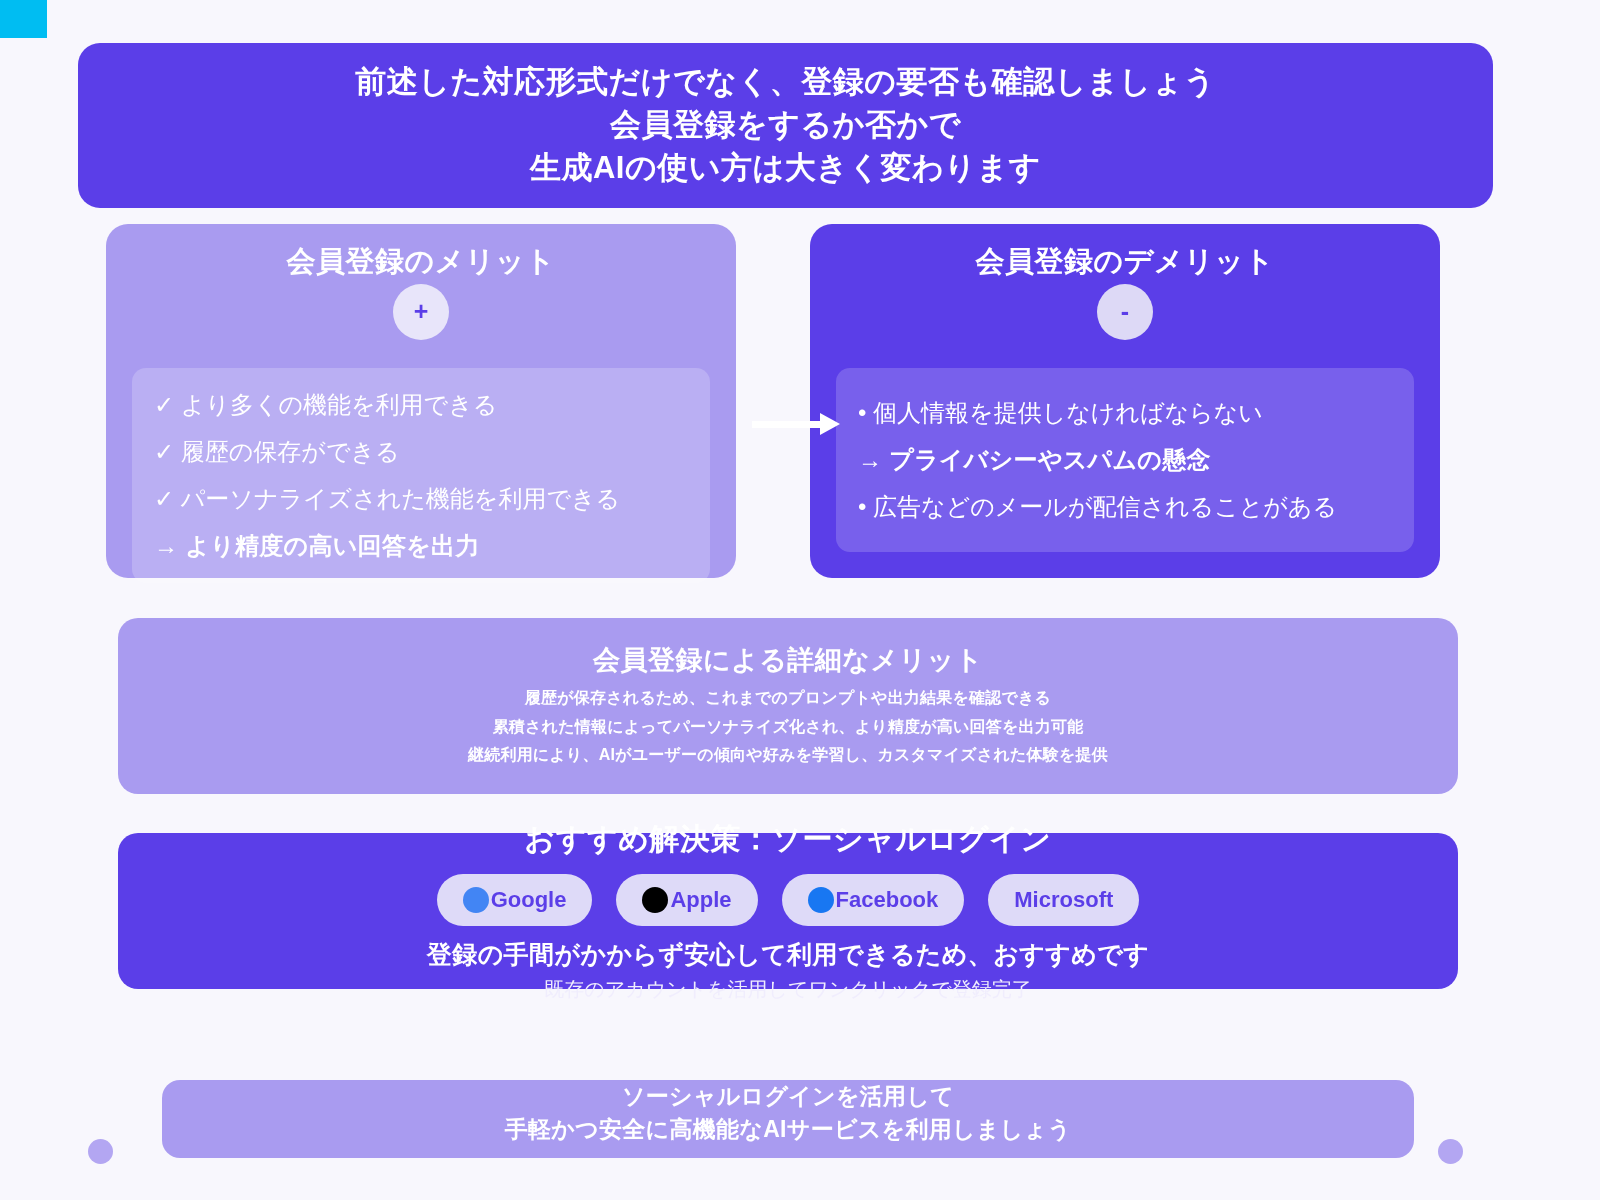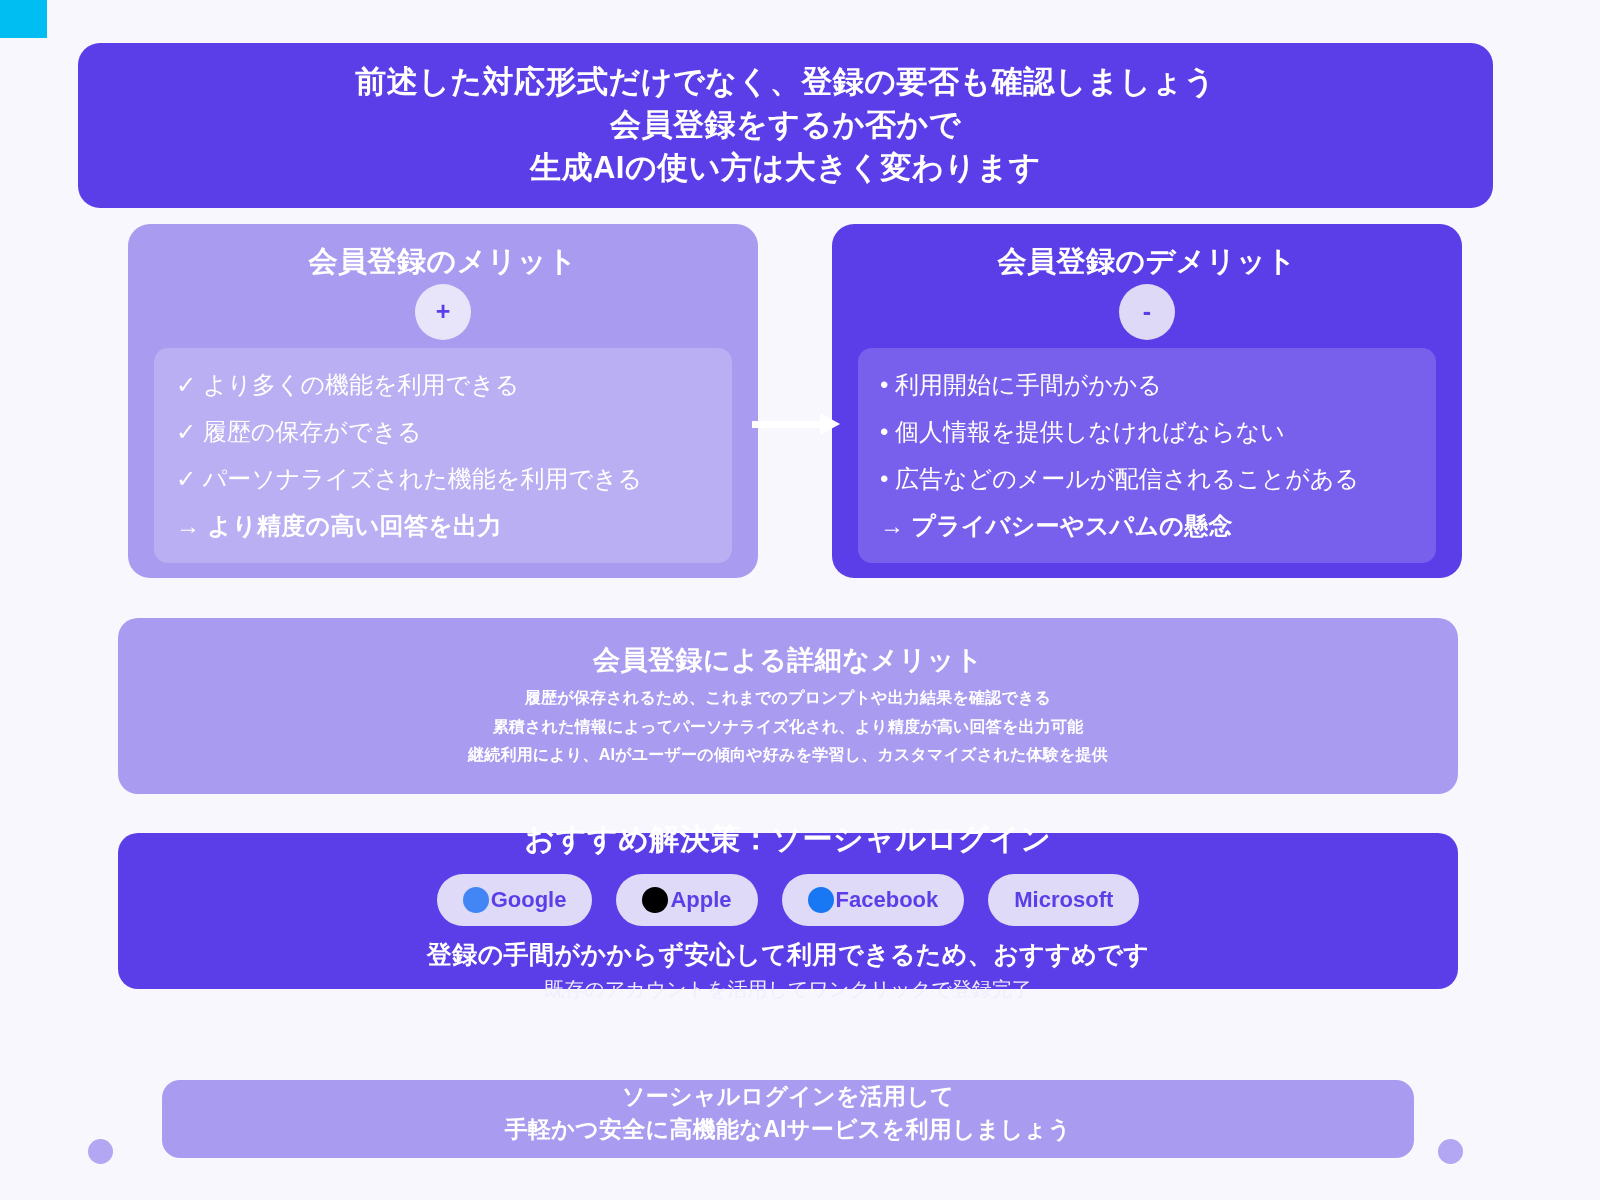--- a/index.html
+++ b/index.html
@@ -64,21 +64,21 @@
     font-size: 31px;
     font-weight: 700;
     line-height: 1.38;
     text-align: center;
     letter-spacing: 0.5px;
   }
 
   
   .compare {
     position: absolute;
-    left: 128px;
+    left: 106px;
     top: 224px;
     width: 1340px;
     height: 420px;
   }
   .card {
     position: absolute;
     top: 0;
     width: 630px;
     height: 354px;
     border-radius: 22px;
@@ -110,21 +110,21 @@
     justify-content: center;
     font-size: 25px;
     font-weight: 700;
     margin-top: 6px;
     flex: none;
     line-height: 1;
   }
   .card.demerit .badge { background: #DDD9F6; }
 
   .panel {
-    margin-top: 8px;
+    margin-top: 28px;
     width: 100%;
     flex: 1;
     border-radius: 14px;
     box-sizing: border-box;
     padding: 16px 22px;
     display: flex;
     flex-direction: column;
     justify-content: center;
     gap: 5px;
   }
@@ -309,24 +309,23 @@
         <div class="item">✓ 履歴の保存ができる</div>
         <div class="item">✓ パーソナライズされた機能を利用できる</div>
         <div class="item concl">→ より精度の高い回答を出力</div>
       </div>
     </div>
 
     <div class="card demerit">
       <div class="card-title">会員登録のデメリット</div>
       <div class="badge">-</div>
       <div class="panel">
-        <div class="item">• 利用開始に手間がかかる</div>
         <div class="item">• 個人情報を提供しなければならない</div>
+        <div class="item concl">→ プライバシーやスパムの懸念</div>
         <div class="item">• 広告などのメールが配信されることがある</div>
-        <div class="item concl">→ プライバシーやスパムの懸念</div>
       </div>
     </div>
 
   </section>
 
   <div class="arrow">
     <div class="shaft"></div>
     <div class="head"></div>
   </div>
 

